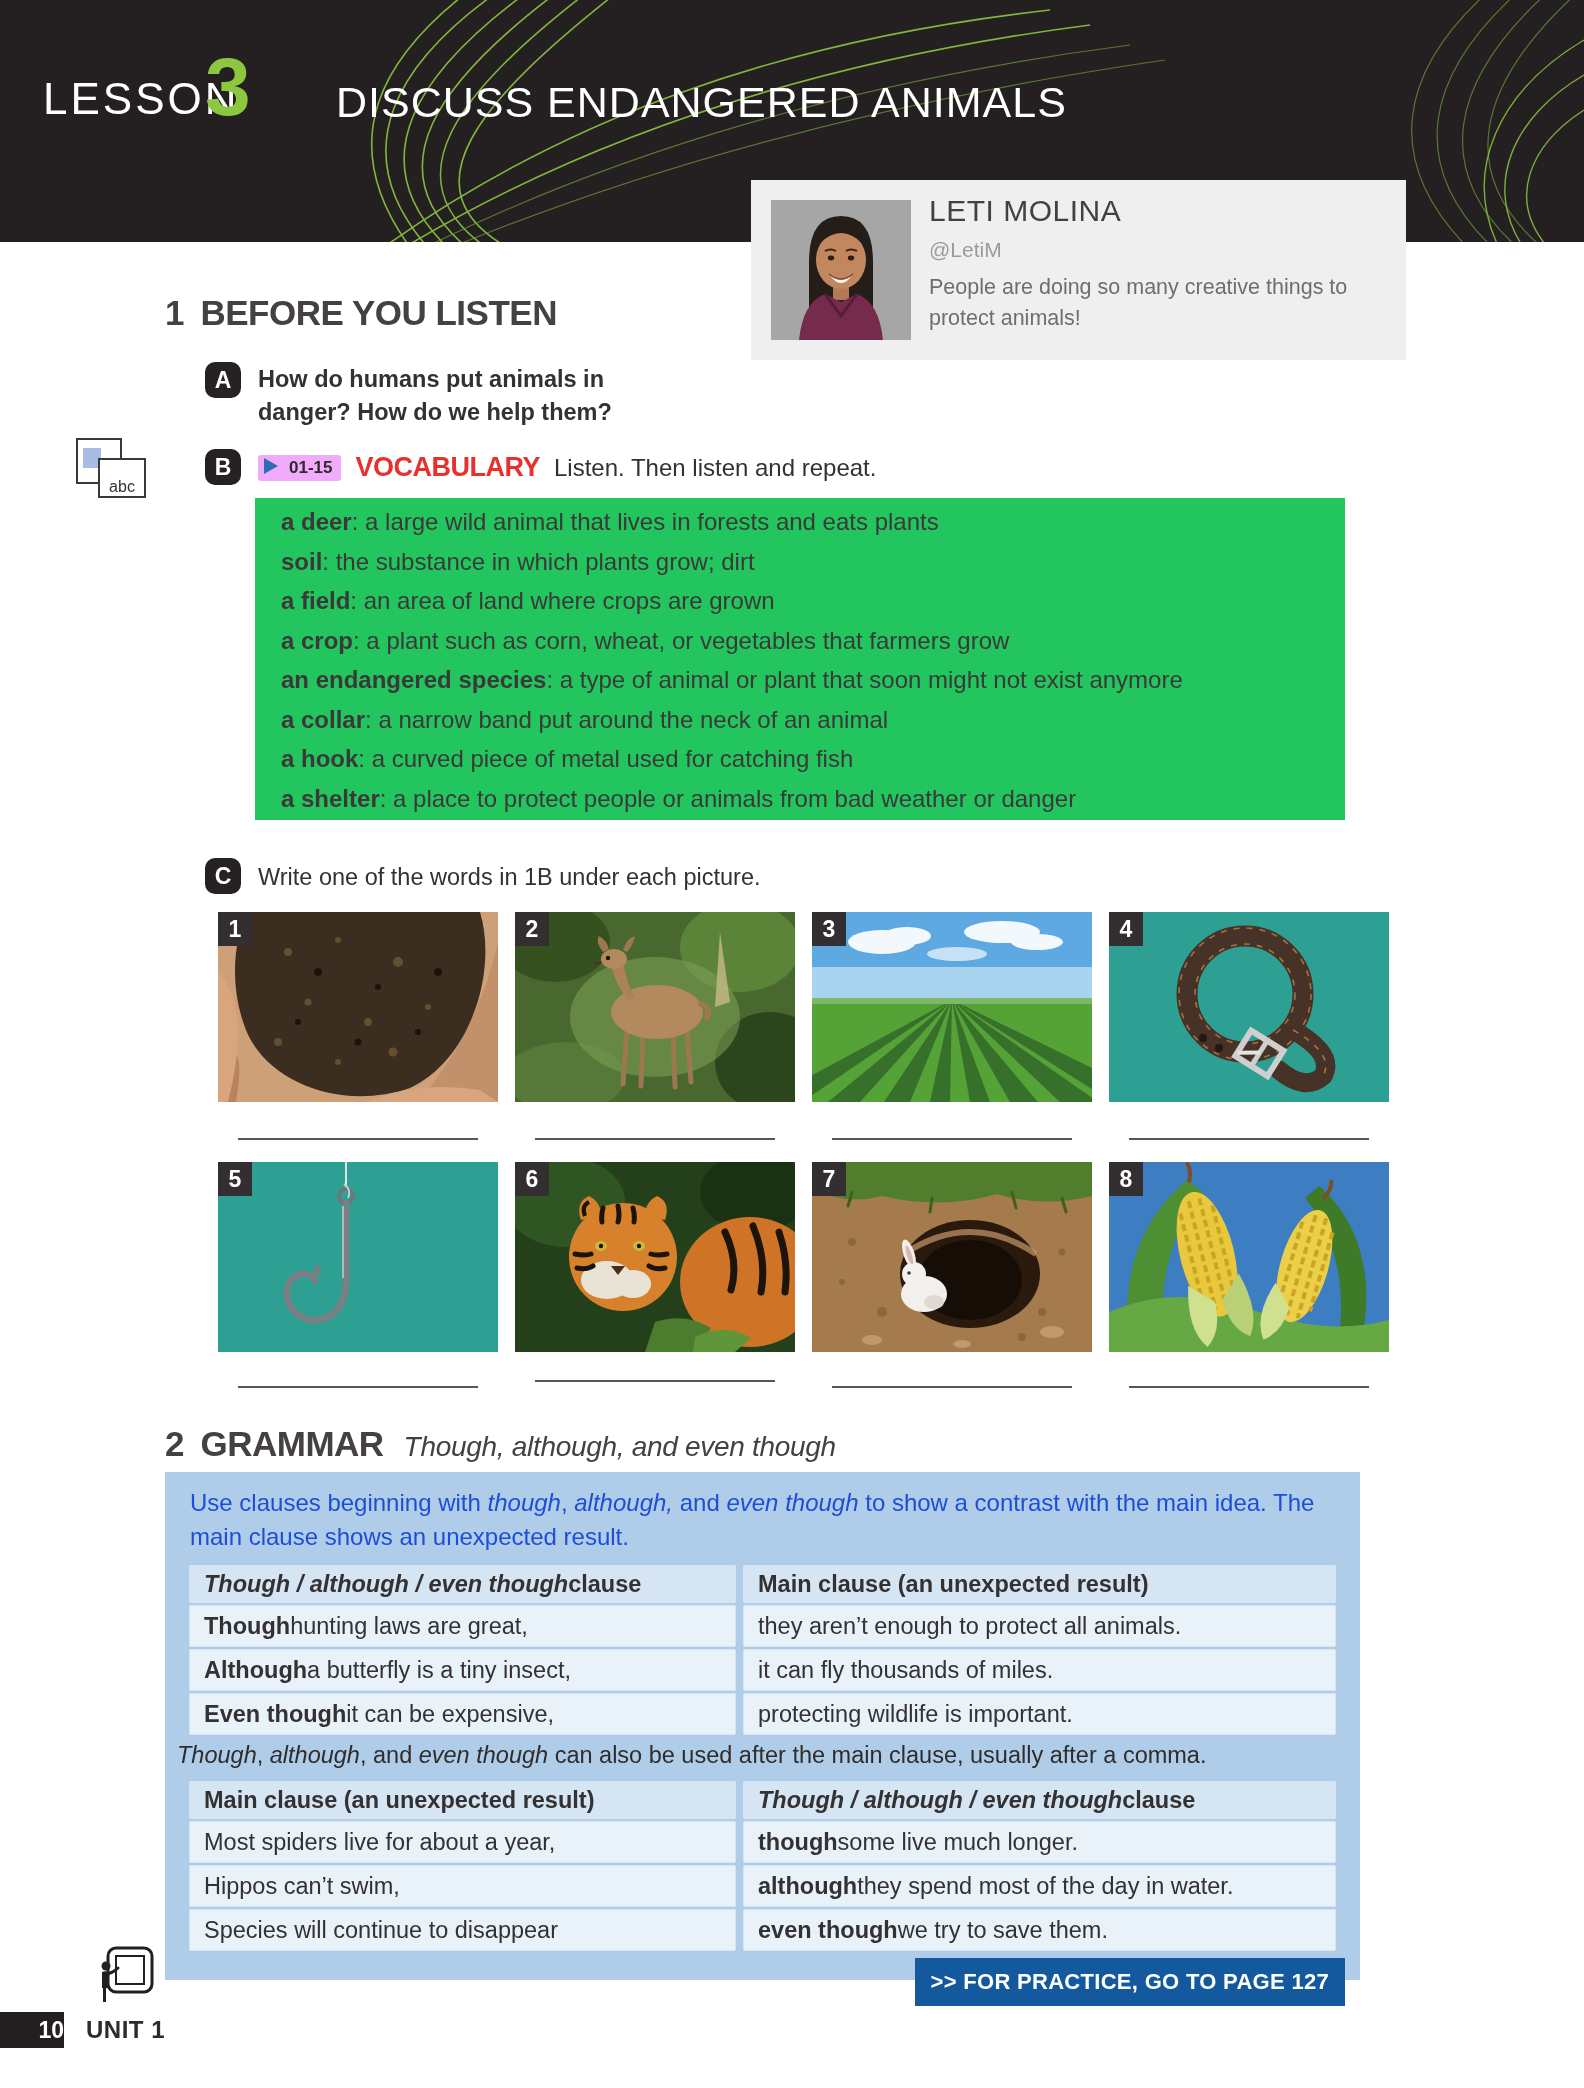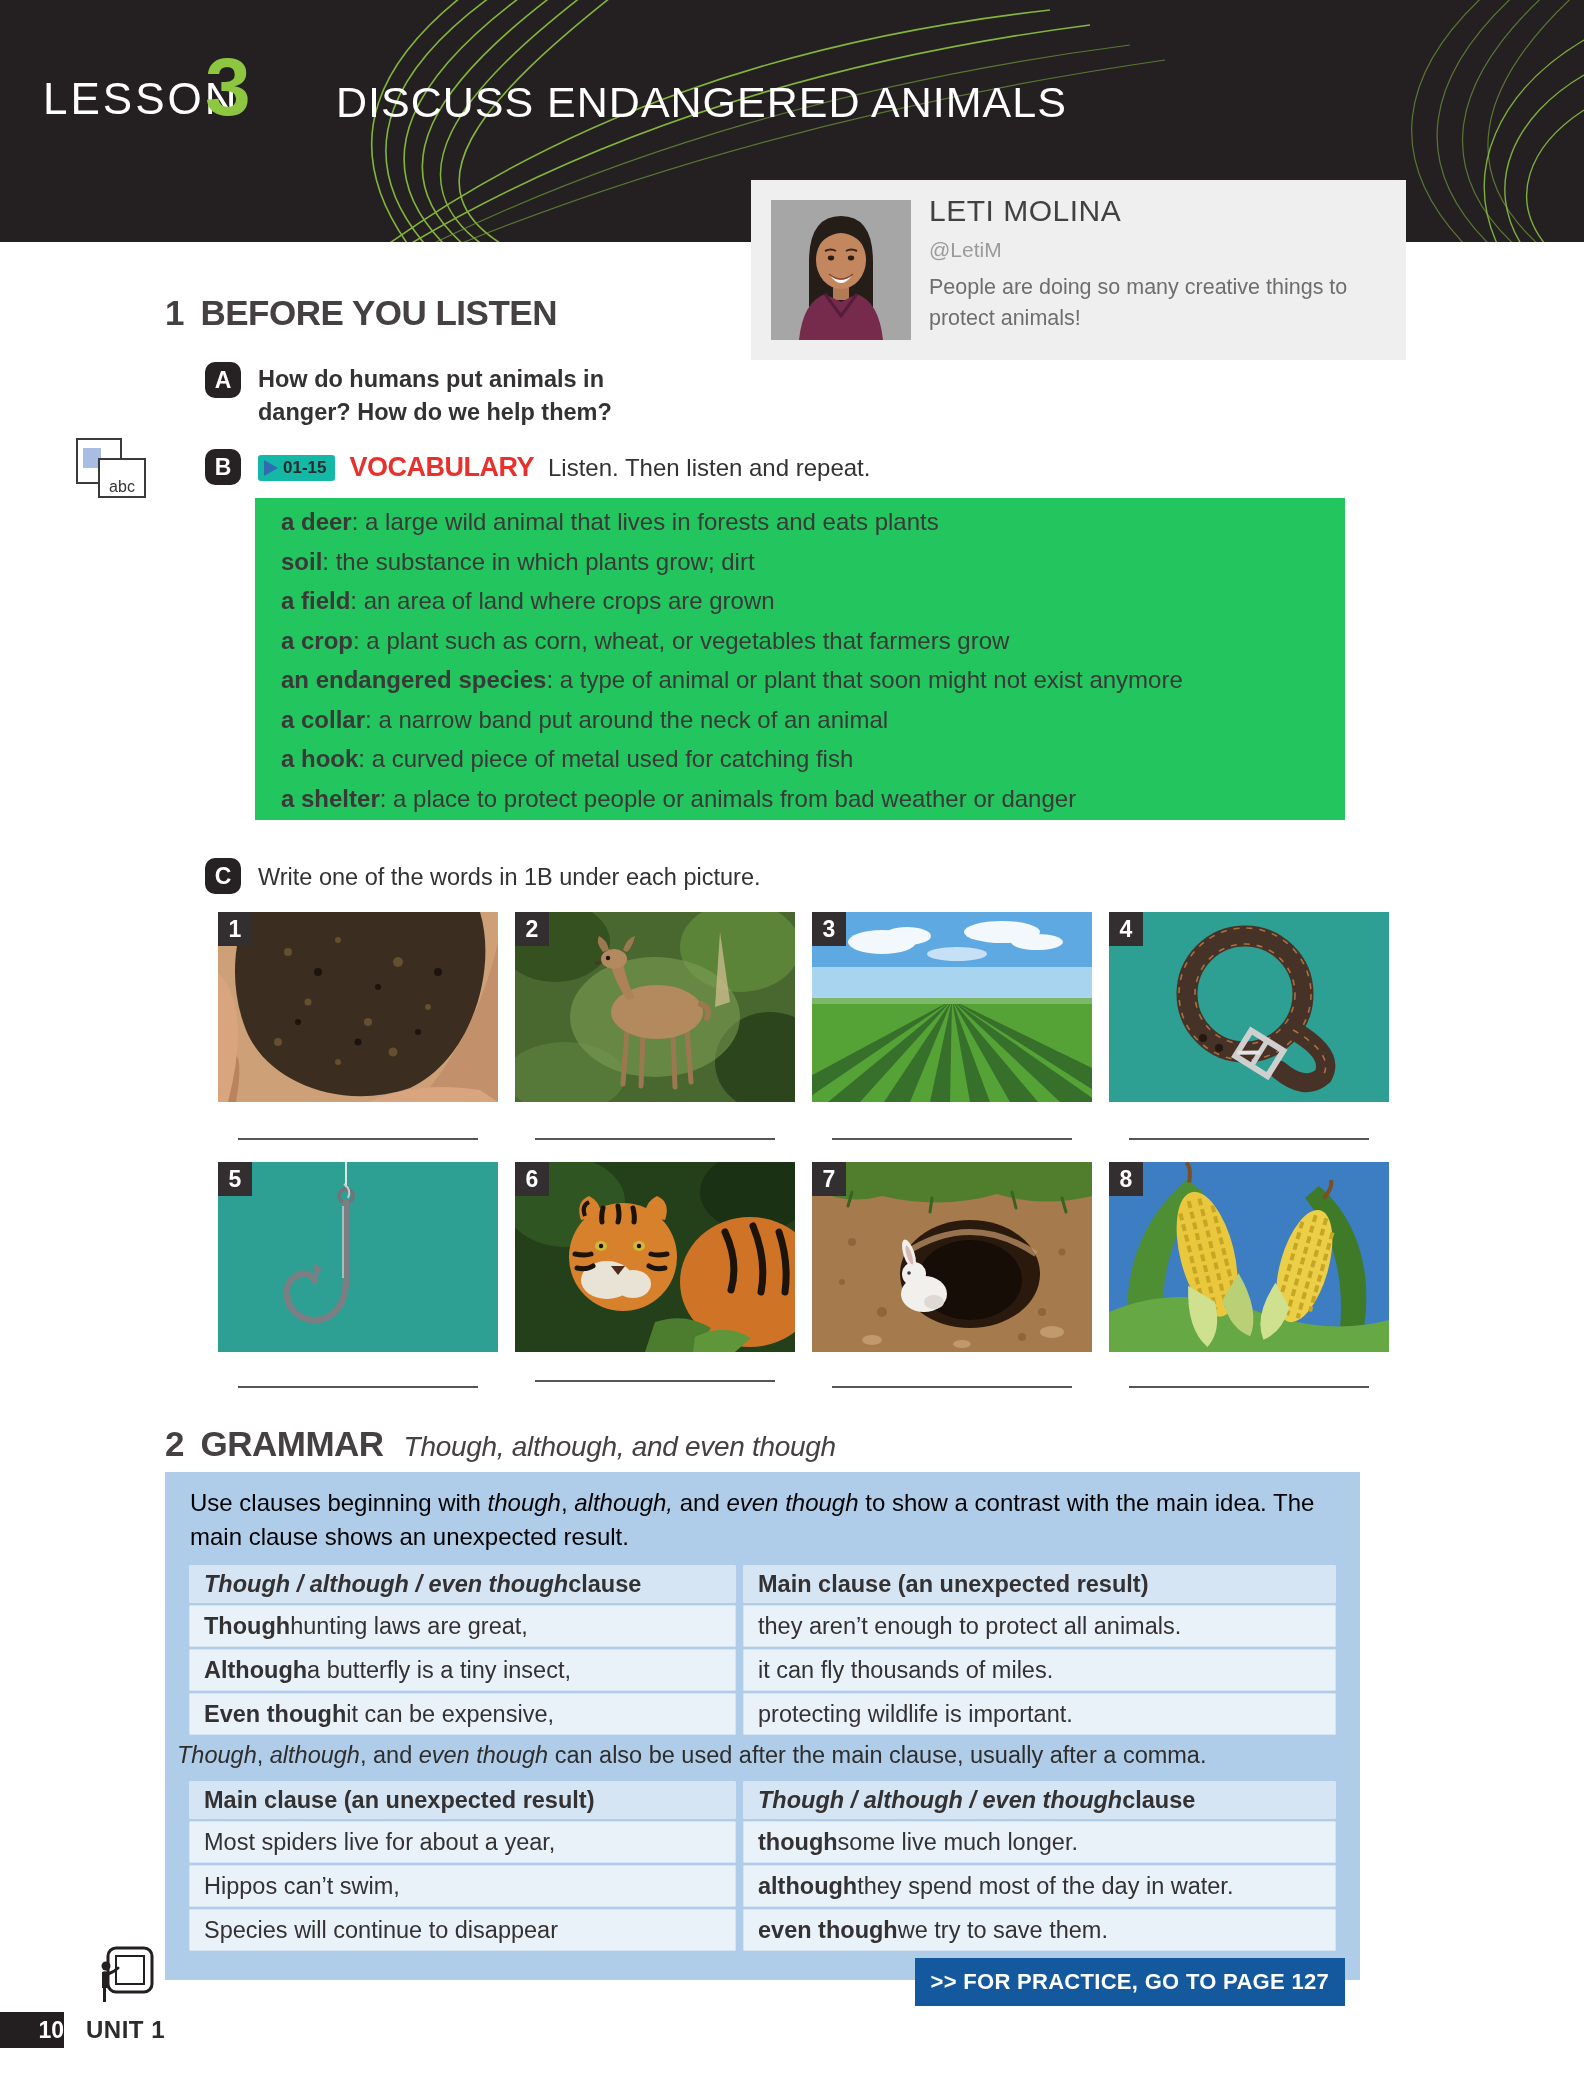--- a/index.html
+++ b/index.html
@@ -26,21 +26,21 @@
   .sec-head .ttl{font-size:35px;letter-spacing:-0.5px;}
   .sec-head .sub{font-size:28px;font-weight:400;font-style:italic;margin-left:20px;letter-spacing:-0.3px;}
 
   .badge{position:absolute;width:36px;height:36px;background:#262223;border-radius:10px;color:#fff;
          font-weight:700;font-size:23px;display:flex;align-items:center;justify-content:center;}
   .prompt{position:absolute;font-size:23.5px;font-weight:700;color:#333132;line-height:33px;}
   .prompt.normal{font-weight:400;}
 
   
   .brow{position:absolute;left:258px;top:452px;display:flex;align-items:center;gap:14px;}
-  .audio-chip{display:flex;align-items:center;gap:5px;background:#14b8a6;border-radius:3px;
+  .audio-chip{display:flex;align-items:flex-start;gap:11px;background:#f0abfc;border-radius:3px;
               padding:3px 9px 3px 6px;cursor:pointer;}
   .play-tri{width:0;height:0;border-left:14px solid #2f6db3;border-top:8px solid transparent;
             border-bottom:8px solid transparent;}
   .audio-chip .trk{font-size:17px;font-weight:700;color:#2d2a2b;}
   .vocab-red{font-size:27px;font-weight:700;color:#e8312d;letter-spacing:-0.5px;}
   .binstr{font-size:24px;color:#333132;}
 
   
   .flashcards{position:absolute;left:76px;top:438px;width:66px;height:66px;}
   .flashcards .back{position:absolute;left:0;top:0;width:42px;height:42px;background:#fff;border:2px solid #3a3a3a;}
@@ -57,21 +57,21 @@
 
   
   .pic{position:absolute;width:280px;height:190px;}
   .pic svg{display:block;width:100%;height:100%;}
   .pic .num{position:absolute;left:0;top:0;width:34px;height:34px;background:#332f30;color:#fff;
             font-size:23px;font-weight:700;display:flex;align-items:center;justify-content:center;}
   .ansline{position:absolute;width:240px;height:0;border-top:2px solid #55565a;}
 
   
   .gram-box{position:absolute;left:165px;top:1472px;width:1195px;height:508px;background:#afcde9;}
-  .gram-intro{position:absolute;left:25px;top:14px;width:1145px;font-size:24px;line-height:34px;color:#000000;}
+  .gram-intro{position:absolute;left:25px;top:14px;width:1145px;font-size:24px;line-height:34px;color:#1d4ed8;}
   .gtable{position:absolute;left:25px;width:1145px;display:grid;grid-template-columns:545px 1fr;gap:4px;background:transparent;}
   .gcell{background:#e9f1f9;font-size:23.5px;color:#333132;padding:6px 14px;display:flex;align-items:center;
          box-shadow:0 0 0 0.5px #fdfdfd;}
   .gcell.hdr{background:#d6e5f3;}
   .gcell{border-bottom:0;}
   .gtable{row-gap:4px;column-gap:9px;}
   .gtable .r{height:40px;box-sizing:border-box;}
   .gtable .h{height:36px;box-sizing:border-box;}
   .gram-note{position:absolute;left:12px;top:270px;width:1175px;font-size:23.5px;color:#2e2d2c;}
   .practice-btn{position:absolute;right:15px;top:486px;height:42px;background:#14599e;color:#fff;

